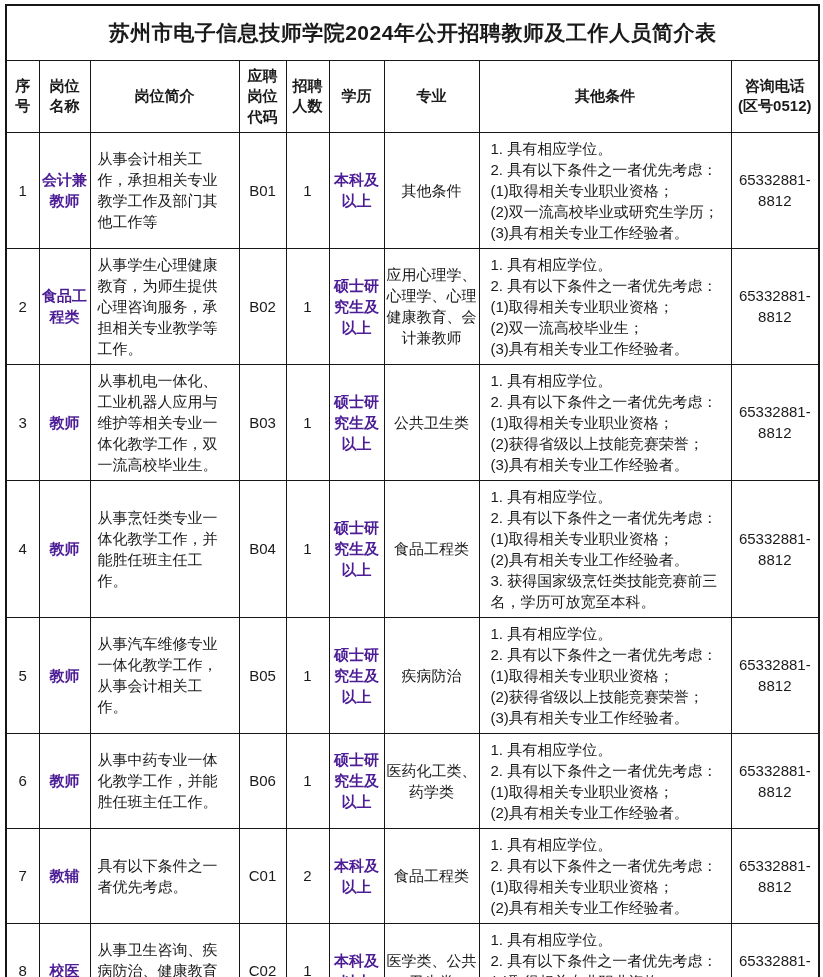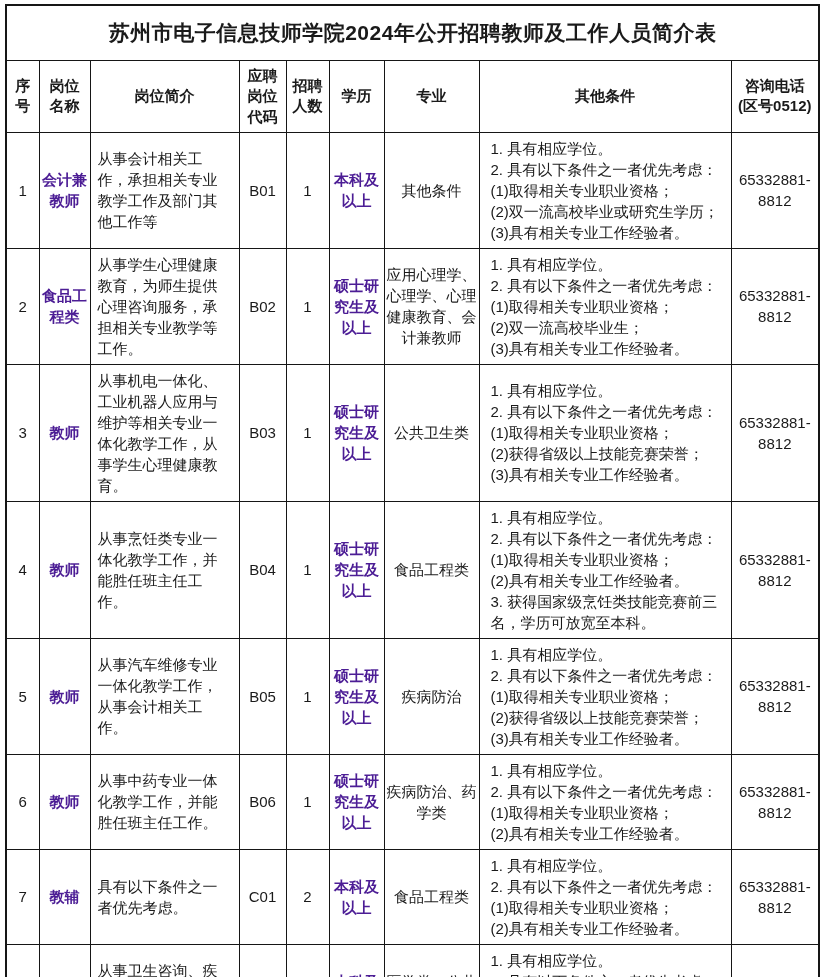--- a/index.html
+++ b/index.html
@@ -115,21 +115,21 @@
     <td class="c-left c-pre c-cond">1. 具有相应学位。
 2. 具有以下条件之一者优先考虑：
 (1)取得相关专业职业资格；
 (2)双一流高校毕业生；
 (3)具有相关专业工作经验者。</td>
     <td class="c-phone">65332881-8812</td>
   </tr>
         <tr>
     <td class="c-center">3</td>
     <td class="c-center c-red">教师</td>
-    <td class="c-left">从事机电一体化、工业机器人应用与维护等相关专业一体化教学工作，从事学生心理健康教育。</td>
+    <td class="c-left">从事机电一体化、工业机器人应用与维护等相关专业一体化教学工作，双一流高校毕业生。</td>
     <td class="c-center">B03</td>
     <td class="c-center">1</td>
     <td class="c-center c-red">硕士研究生及以上</td>
     <td class="c-center">公共卫生类</td>
     <td class="c-left c-pre c-cond">1. 具有相应学位。
 2. 具有以下条件之一者优先考虑：
 (1)取得相关专业职业资格；
 (2)获得省级以上技能竞赛荣誉；
 (3)具有相关专业工作经验者。</td>
     <td class="c-phone">65332881-8812</td>
@@ -164,21 +164,21 @@
 (3)具有相关专业工作经验者。</td>
     <td class="c-phone">65332881-8812</td>
   </tr>
         <tr>
     <td class="c-center">6</td>
     <td class="c-center c-red">教师</td>
     <td class="c-left">从事中药专业一体化教学工作，并能胜任班主任工作。</td>
     <td class="c-center">B06</td>
     <td class="c-center">1</td>
     <td class="c-center c-red">硕士研究生及以上</td>
-    <td class="c-center">疾病防治、药学类</td>
+    <td class="c-center">医药化工类、药学类</td>
     <td class="c-left c-pre c-cond">1. 具有相应学位。
 2. 具有以下条件之一者优先考虑：
 (1)取得相关专业职业资格；
 (2)具有相关专业工作经验者。</td>
     <td class="c-phone">65332881-8812</td>
   </tr>
         <tr>
     <td class="c-center">7</td>
     <td class="c-center c-red">教辅</td>
     <td class="c-left">具有以下条件之一者优先考虑。</td>

